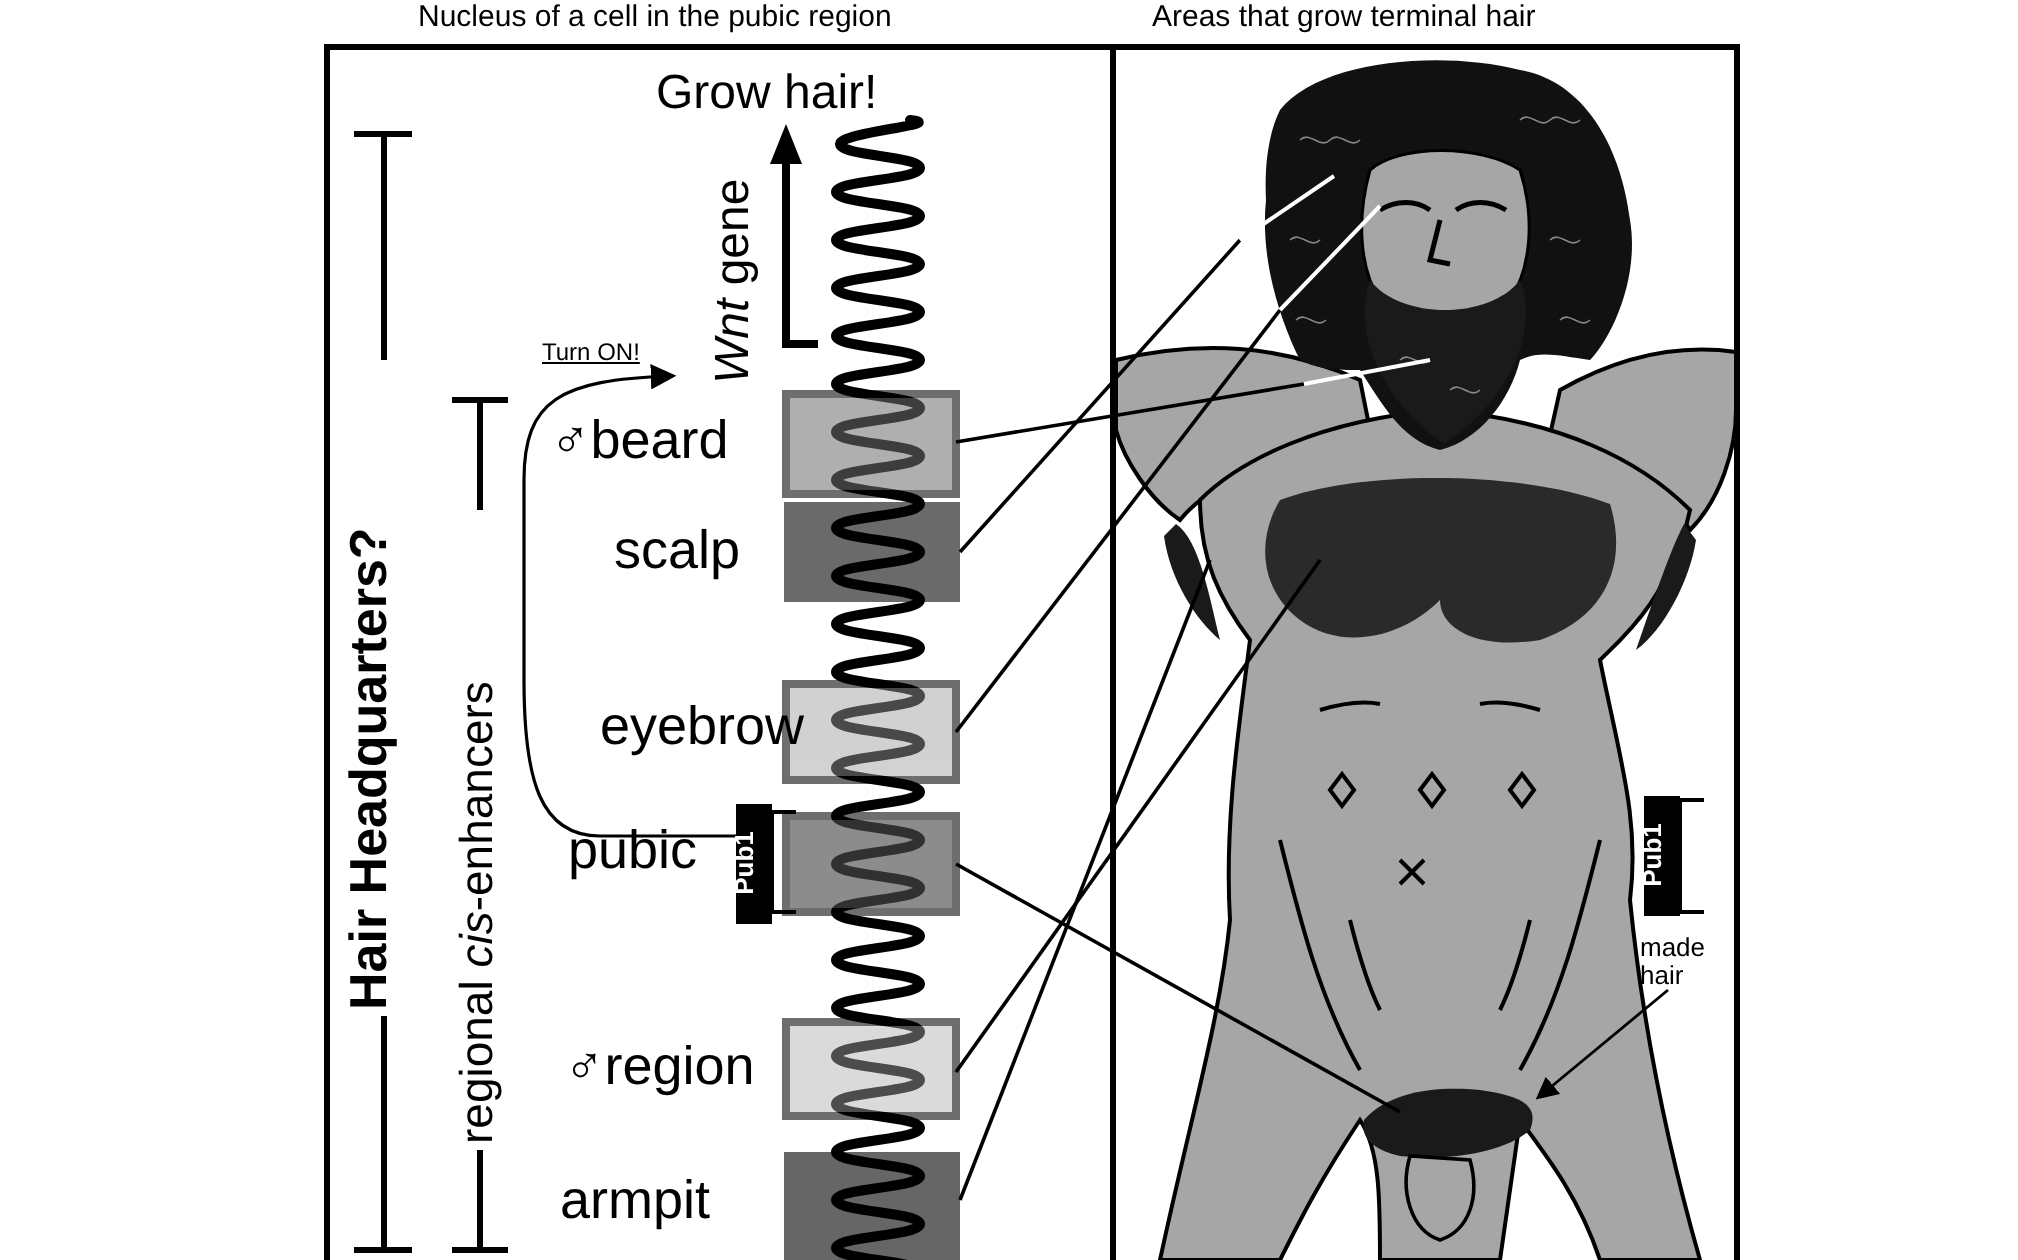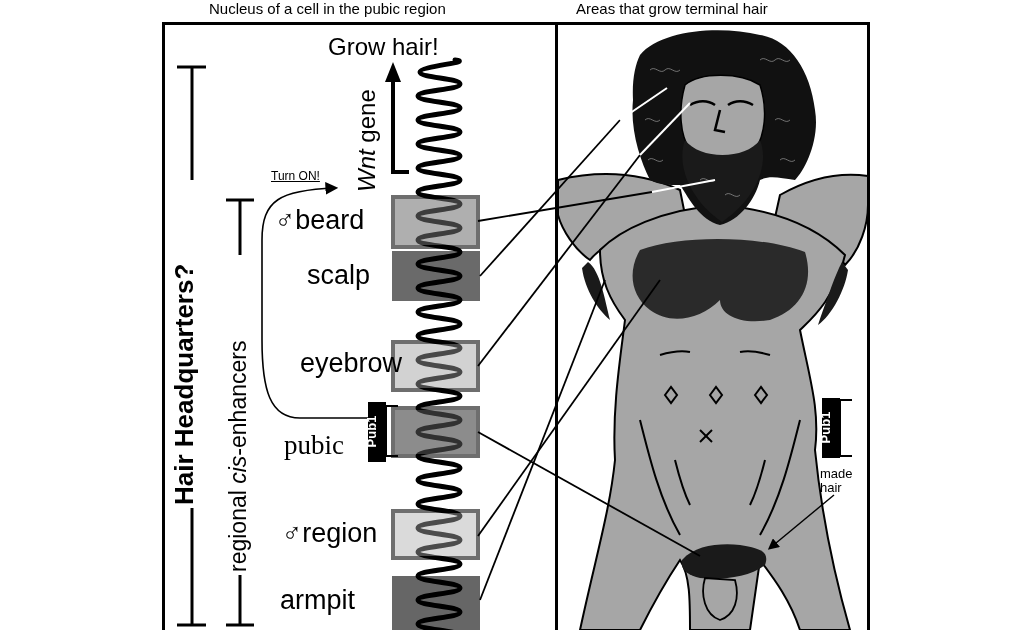--- a/index.html
+++ b/index.html
@@ -174,21 +174,21 @@
 
 <div class="label" style="left:328px; top:35px; font-size:24px;">Grow hair!</div>
 
 <div class="small" style="left:271px; top:170px; font-size:12px;text-decoration:underline;">Turn ON!</div>
 
 <div class="label" style="left:275px; top:207px;">
   <span>♂</span><span>beard</span>
 </div>
 <div class="label" style="left:307px; top:262px;">scalp</div>
 <div class="label" style="left:272px; top:350px;margin-left:28px;">eyebrow</div>
-<div class="label" style="left:284px; top:432px;font-family:Liberation Serif, serif;">pubic</div>
+<div class="label" style="left:284px; top:412px;">pubic</div>
 <div class="label" style="left:282px; top:520px;">
   <span>♂</span><span>region</span>
 </div>
 <div class="label" style="left:280px; top:587px;">armpit</div>
 
 <div class="pub1" style="left:368px; top:402px; width:18px; height:60px;">
   <span style="left:-12px; top:22px;">Pub1</span>
 </div>
 <div class="pub1" style="left:822px; top:398px; width:18px; height:60px;">
   <span style="left:-12px; top:22px;">Pub1</span>

